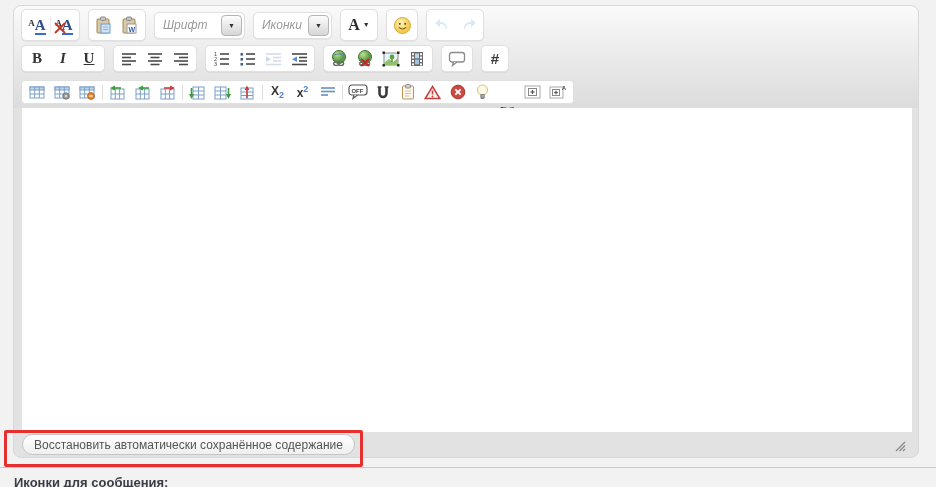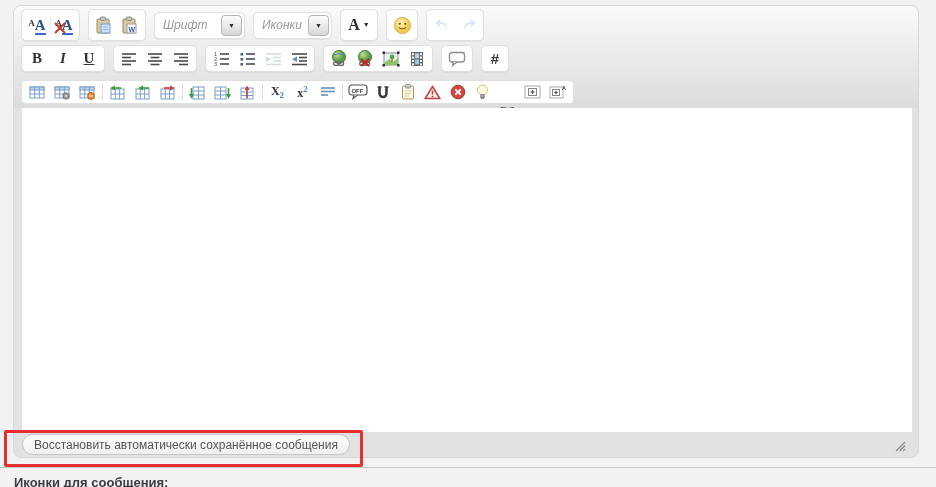--- a/index.html
+++ b/index.html
@@ -32,21 +32,21 @@
   .bold-l{font:700 15px "Liberation Serif",serif;}
   .ital-l{font:italic 700 15px "Liberation Serif",serif;}
   .und-l{font:700 15px "Liberation Serif",serif;text-decoration:underline;}
   .hash-l{font:700 15px "Liberation Sans",sans-serif;color:#3a3a3a;}
   .styleA{font:700 16px "Liberation Serif",serif;color:#2b2b2b;display:inline-flex;align-items:center;}
   .styleA .car{font-size:7px;margin-left:3px;color:#333;}
   .fc{position:relative;display:inline-flex;align-items:flex-end;height:20px;}
   .fc .sm{font:700 9px "Liberation Serif",serif;color:#333;margin-bottom:7px;}
   .fc .bg{font:700 15px "Liberation Serif",serif;color:#2d4f8a;border-bottom:2px solid #3c6bd0;line-height:15px;}
   .fc .x{position:absolute;left:-1px;bottom:1px;}
-  .subsup{font-family:Liberation Serif, serif;font-weight:700;color:#333;font-size:12px;}
+  .subsup{font-family:Liberation Sans, sans-serif;font-weight:700;color:#333;font-size:12px;}
   .subsup .mk{color:#4a7fd4;font-size:9px;}
   .ps-l{font:700 11px "Liberation Serif",serif;color:#3a3a3a;letter-spacing:0;margin-top:36px;}
   
   .bar{background:#fff;border:1px solid #e0e0e0;border-radius:4px;height:22px;
        display:inline-flex;align-items:center;padding:0 3px;}
   .bs{width:25px;height:20px;display:inline-flex;align-items:center;justify-content:center;}
   .sep{width:1px;height:15px;background:#ddd;margin:0 2px;}
   
   .content{position:absolute;left:8px;top:102px;width:890px;height:324px;background:#fff;}
   .footer{position:absolute;left:0;bottom:0;width:100%;height:27px;}
@@ -543,21 +543,21 @@
             <text x="13" y="5" font-size="5.5" font-weight="bold" fill="#444">A</text>
           </svg>
         </button>
       </div>
     </div>
   </div>
 
   <div class="content"></div>
 
   <div class="footer">
-    <button class="restore">Восстановить автоматически сохранённое сообщения</button>
+    <button class="restore">Восстановить автоматически сохранённое содержание</button>
     <svg class="rsz" width="13" height="12">
       <g stroke="#8a8a8a" stroke-width="1.3">
         <line x1="2" y1="11" x2="11" y2="2"></line>
         <line x1="5.5" y1="11" x2="11" y2="5.5"></line>
         <line x1="9" y1="11" x2="11" y2="9"></line>
       </g>
     </svg>
   </div>
 </div>
 

